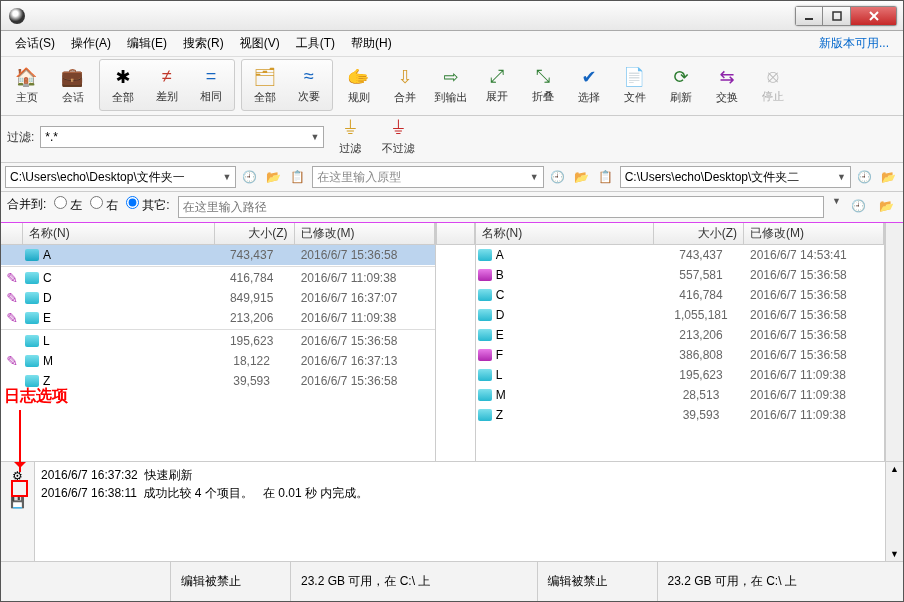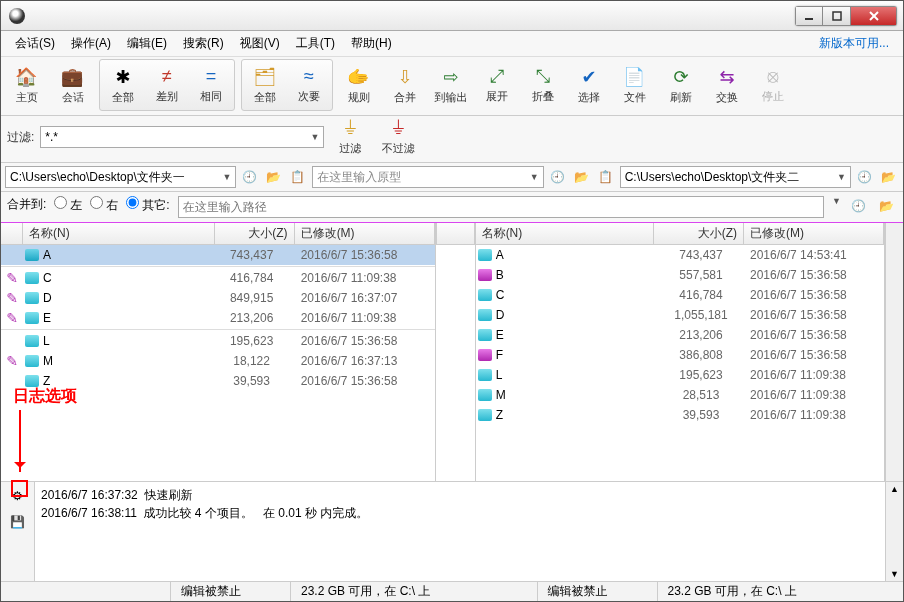--- a/index.html
+++ b/index.html
@@ -54,32 +54,32 @@
   .frow .mark{ width:22px; text-align:center; color:#b030b0; font-size:14px;}
   .frow .fname{ flex:1; display:flex; align-items:center; gap:4px; padding-left:2px; }
   .frow .fsize{ width:80px; text-align:center; padding-right:6px; color:#666;}
   .frow .fmod{ width:140px; padding-left:6px; color:#666;}
   .fico { width:14px; height:12px; border-radius:2px; display:inline-block;}
   .fico.blue{ background:linear-gradient(#6bd4e8,#1aa6c4);}
   .fico.cyan{ background:linear-gradient(#7de0ec,#29b8d0);}
   .fico.magenta{ background:linear-gradient(#e879e8,#b028b0);}
   .divider{ height:1px; background:#ddd; margin:1px 0;}
   
-  .annot { position:fixed; left:13px; top:386px; color:#ff0000; font-weight:bold; font-size:16px; pointer-events:none; z-index:50;}
+  .annot { position:fixed; left:4px; top:386px; color:#ff0000; font-weight:bold; font-size:16px; pointer-events:none; z-index:50;}
   .annot-arrow { position:fixed; left:19px; top:410px; width:2px; height:62px; background:#ff0000; z-index:50;}
   .annot-arrow::after{ content:""; position:absolute; bottom:-2px; left:-5px; border:6px solid transparent; border-top-color:#ff0000;}
   .annot-box { position:fixed; left:11px; top:480px; width:17px; height:17px; border:2px solid #ff0000; z-index:50;}
   
   .logpanel { height:100px; display:flex; border-top:1px solid #ccc; background:#fff;}
   .logside { width:34px; background:#f4f4f4; border-right:1px solid #ccc; display:flex; flex-direction:column; align-items:center; padding-top:4px; gap:6px;}
   .loglines { flex:1; overflow:auto; padding:4px 6px; position:relative;}
   .loglines div{ white-space:pre; line-height:18px;}
   .logscroll{ width:18px; background:#f0f0f0; border-left:1px solid #ccc; display:flex; flex-direction:column; align-items:center; justify-content:space-between; padding:2px 0;}
   
-  .status { height:20px; background:#f3f3f3; border-top:1px solid #ccc; display:flex; align-items:center;}
+  .status { height:40px; background:#f3f3f3; border-top:1px solid #ccc; display:flex; align-items:center;}
   .status .cell{ border-right:1px solid #ccc; padding:0 10px; height:100%; display:flex; align-items:center;}
   
   svg{ display:block; }
 </style>
 </head>
 <body>
 
 <div class="titlebar">
   <div class="appicon"></div>
   <div class="spacer"></div>

